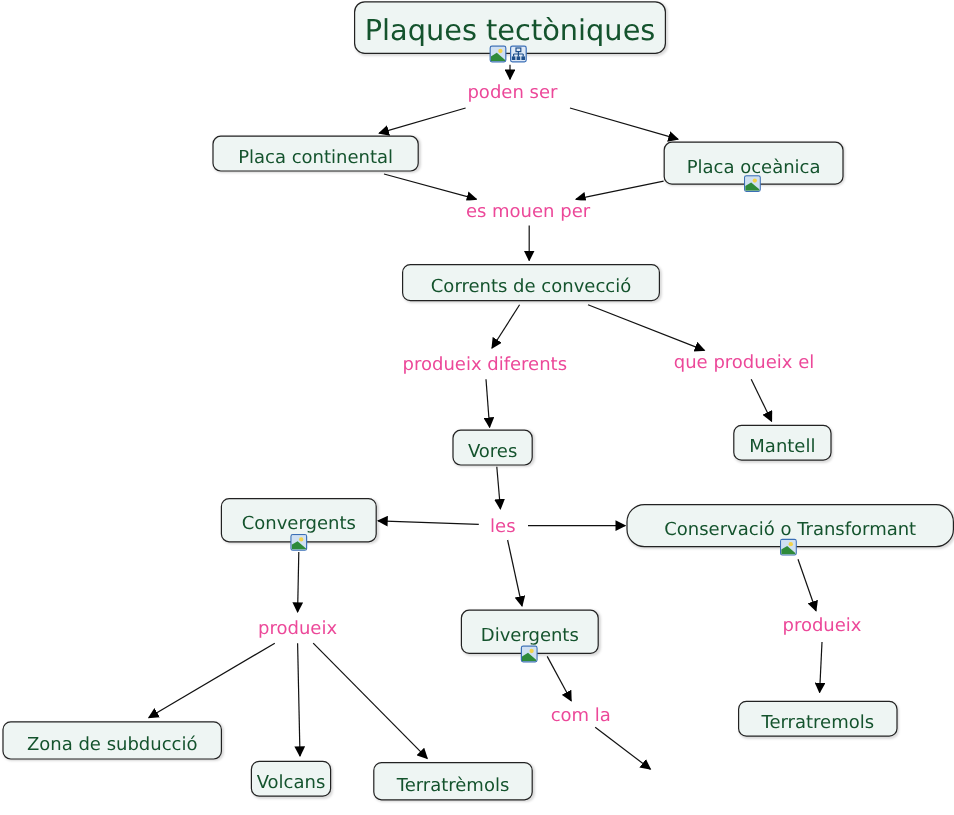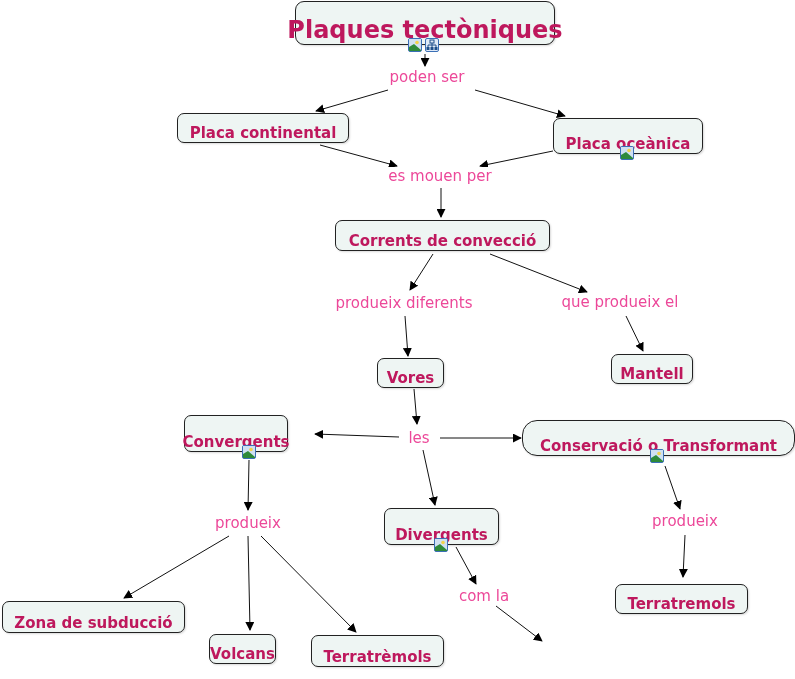--- a/index.html
+++ b/index.html
@@ -2,22 +2,22 @@
 <html><head>
   <meta charset="utf-8">
   <style>
     html, body { margin: 0; padding: 0; background: #ffffff; }
     body { width: 795px; height: 679px; position: relative; overflow: hidden;
            font-family: "DejaVu Sans", sans-serif; }
     #canvas { position: absolute; left: 0; top: 0; width: 795px; height: 679px; }
     .concept {
       position: absolute; box-sizing: border-box;
       background: #eef5f3; border: 1px solid #222; border-radius: 7px;
-      color: #be185d; font-weight: bold; font-size: 15px;
-      display: flex; align-items: flex-end; justify-content: center;
+      color: #14532d; font-weight: normal; font-size: 15px;
+      display: flex; align-items: center; justify-content: center;
       padding-top: 5px; white-space: nowrap;
       box-shadow: 1px 1px 2px rgba(0,0,0,0.15);
     }
     .concept.title { font-size: 24px; padding-top: 4px; border-radius: 9px; }
     .link {
       position: absolute; font-size: 15px; color: #ec4899; white-space: nowrap;
       background: #fff; padding: 0 2px; transform: translate(-50%, -50%);
     }
     .icon {
       position: absolute; width: 14px; height: 14px; box-sizing: border-box;
@@ -103,21 +103,21 @@
   </div>
 
   <div class="concept" style="left:377px; top:358px; width:67px; height:30px;">
     <span>Vores</span>
   </div>
 
   <div class="concept" style="left:611px; top:354px; width:82px; height:30px;">
     <span>Mantell</span>
   </div>
 
-  <div class="concept" style="left:184px; top:415px; width:104px; height:37px;">
+  <div class="concept" style="left:184px; top:415px; width:130px; height:37px;">
     <span>Convergents</span>
   </div>
   <div class="icon" style="left:242px; top:445px;">
     <svg viewBox="0 0 12 12">
         <rect x="0" y="0" width="12" height="12" fill="#cfe0f2"></rect>
         <circle cx="8" cy="3.5" r="1.8" fill="#f2d24a"></circle>
         <path d="M0,12 L0,8 L5,5 L12,11 L12,12 z" fill="#2e8a3a"></path>
       </svg>
   </div>
 

